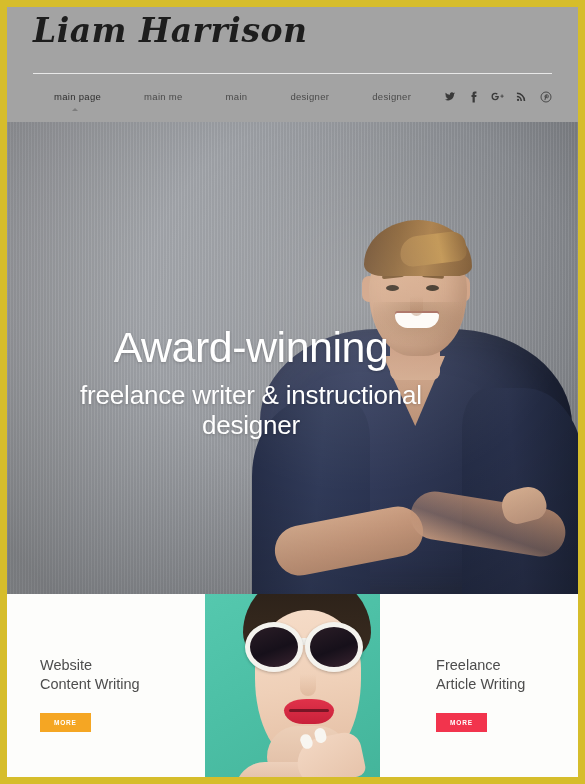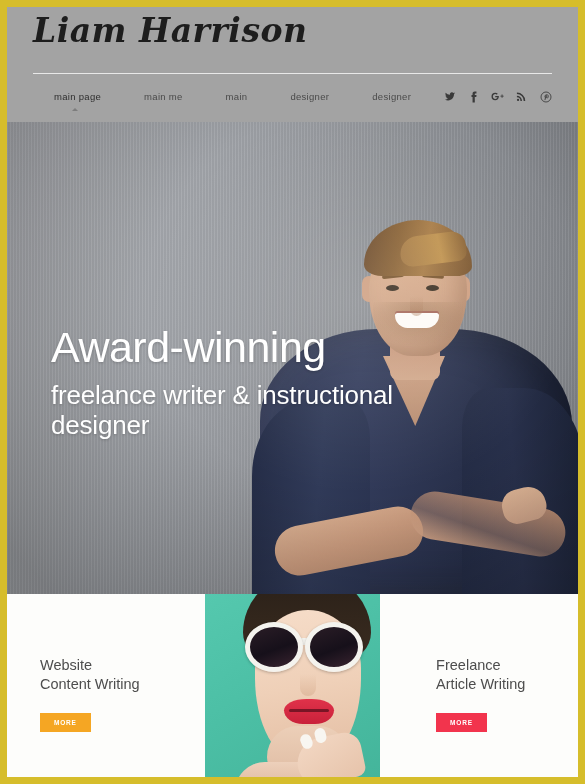--- a/index.html
+++ b/index.html
@@ -289,20 +289,21 @@
   .pt-ear-l { left: 112px; }
   .pt-ear-r { left: 206px; }
 
   
   .hero-text {
     position: absolute;
     left: 44px;
     top: 203px;
     z-index: 5;
     color: #ffffff;
+    text-align: center;
   }
   .hero-h1 {
     font-size: 43px;
     font-weight: 300;
     line-height: 1.06;
     letter-spacing: -0.5px;
     text-shadow: 0 1px 3px rgba(0,0,0,0.2);
     white-space: nowrap;
   }
   .hero-h2 {

